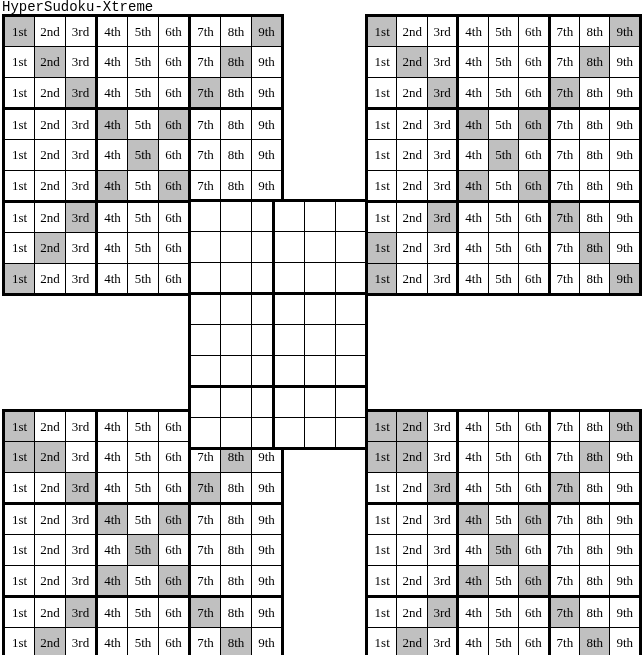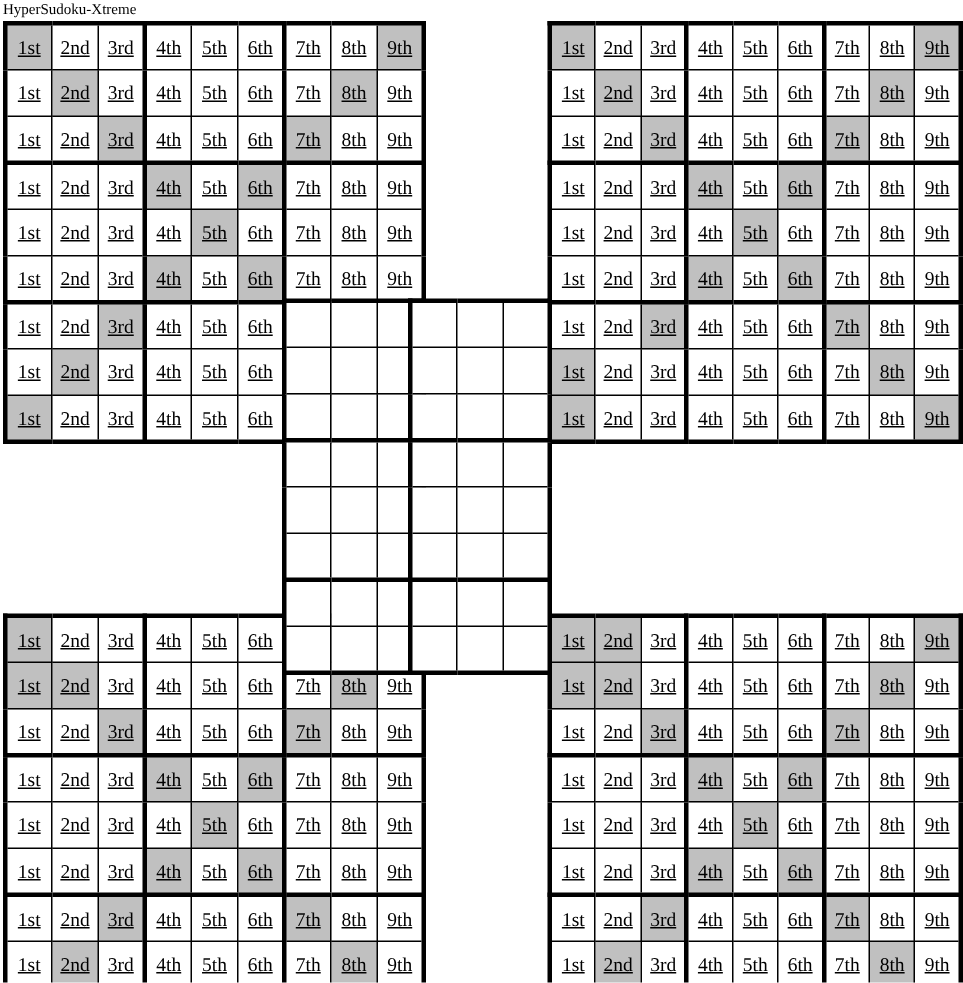--- a/index.html
+++ b/index.html
@@ -1,18 +1,18 @@
 <!DOCTYPE html>
 <html><head>
 <meta charset="utf-8">
 <style>
   html,body{margin:0;padding:0;background:#ffffff;}
   body{width:642px;height:655px;font-family:"Liberation Serif", serif;overflow:hidden;position:relative;}
-  .title{position:absolute;left:2px;top:1px;font-size:10px;line-height:12px;color:#000;font-family:Liberation Serif, serif;}
-  .board{position:absolute;border-collapse:collapse;table-layout:fixed;text-decoration:underline;}
+  .title{position:absolute;left:2px;top:1px;font-size:14px;line-height:12px;color:#000;font-family:Liberation Mono, monospace;}
+  .board{position:absolute;border-collapse:collapse;table-layout:fixed;}
   .board td{width:31px;height:31px;padding:0;margin:0;text-align:center;vertical-align:middle;font-size:13px;
             border:1px solid #000;box-sizing:border-box;color:#000;background:#ffffff;}
   .board td.shade{background:#c0c0c0;}
   .board td.empty{background:#ffffff;}
   
   .board td.tl{border-left-width:3px;}
   .board td.tr{border-right-width:3px;}
   .board td.tt{border-top-width:3px;}
   .board td.tb{border-bottom-width:3px;}
 </style>

